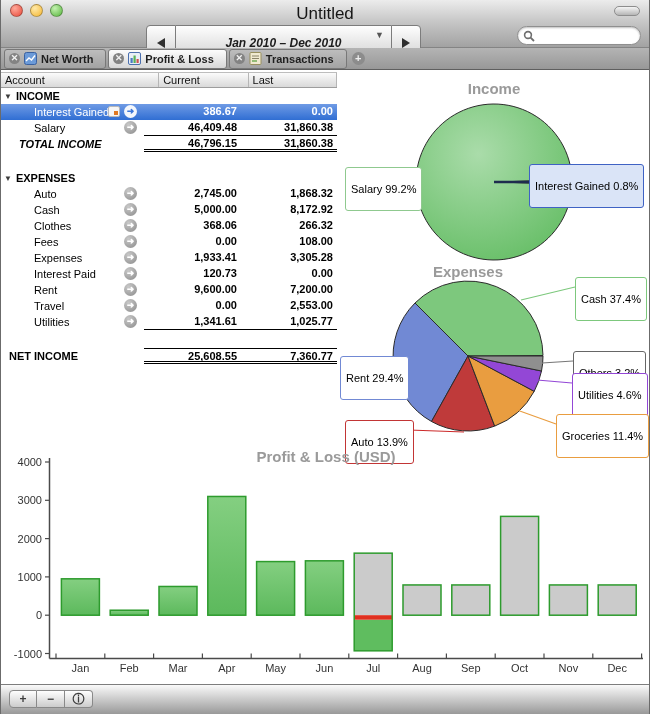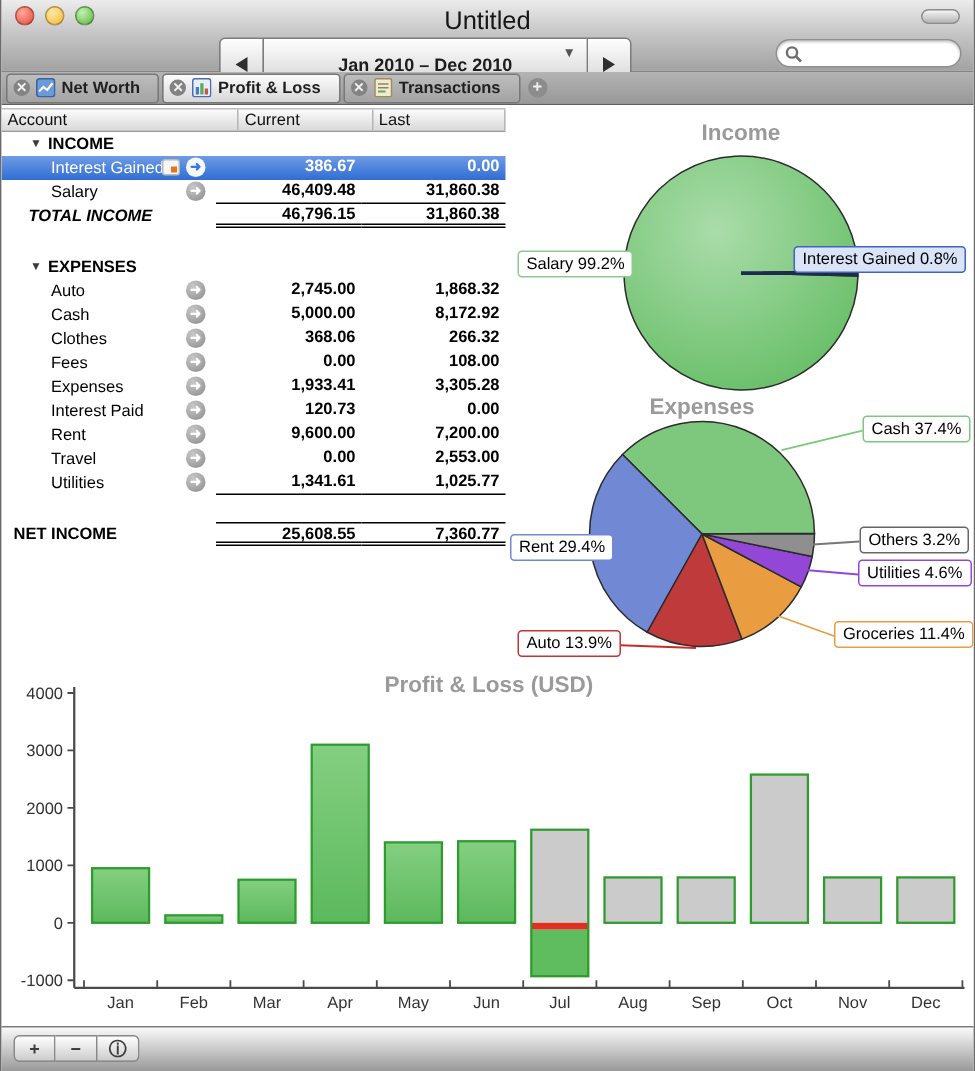--- a/index.html
+++ b/index.html
@@ -21,21 +21,21 @@
   .tl.yellow { background:radial-gradient(circle at 35% 30%, #ffe9a8, #f5b731); }
   .tl.green  { background:radial-gradient(circle at 35% 30%, #c4f2b0, #57b53d); }
   .wtitle { position:absolute; left:70px; right:70px; top:4px; text-align:center;
     font-size:17px; color:#161616; }
   .capsule { position:absolute; right:9px; top:6px; width:26px; height:10px; border-radius:5px;
     background:linear-gradient(#f5f5f5,#b5b5b5); border:1px solid #8d8d8d; box-sizing:border-box; }
   .toolbar { position:absolute; top:22px; left:0; right:0; height:26px;
     background:linear-gradient(#c6c6c6,#a2a2a2); border-bottom:1px solid #848484; box-sizing:border-box; }
   .datenav { position:absolute; left:145px; top:3px; height:20px; display:flex; }
   .seg { height:36px; border:1px solid #7c7c7c; background:linear-gradient(#fefefe,#d0d0d0);
-    box-sizing:border-box; padding:0; margin:0; display:flex; align-items:center; justify-content:center; cursor:default; }
+    box-sizing:border-box; padding:0; margin:0; display:flex; align-items:center; justify-content:center; cursor:default;font-style:italic; }
   .seg-l { width:30px; border-radius:4px 0 0 4px; }
   .seg-c { width:215px; border-left:none; border-right:none; font-size:12px; font-weight:bold;
     color:#1d1d1d; position:relative; font-family:"Liberation Sans",sans-serif; }
   .seg-r { width:30px; border-radius:0 4px 4px 0; }
   .tri-l { width:0; height:0; border-top:5px solid transparent; border-bottom:5px solid transparent;
     border-right:8px solid #2f2f2f; }
   .tri-r { width:0; height:0; border-top:5px solid transparent; border-bottom:5px solid transparent;
     border-left:8px solid #2f2f2f; }
   .dd-caret { position:absolute; right:7px; top:4px; font-size:9px; color:#555; }
   .search { position:absolute; right:8px; top:4px; width:124px; height:19px; background:#fff;
@@ -66,21 +66,21 @@
     background:linear-gradient(#fbfbfb,#d9d9d9); border-top:1px solid #bdbdbd;
     border-bottom:1px solid #9d9d9d; box-sizing:border-box; font-size:11px; color:#101010; }
   .th { box-sizing:border-box; padding:1px 0 0 4px; border-right:1px solid #b6b6b6; }
   .th-account { width:172px; } .th-current { width:97px; } .th-last  { width:96px; }
   #table-rows { position:absolute; top:18px; left:0; width:336px; }
   .row { display:flex; height:16px; line-height:16px; font-size:11px; position:relative; color:#000; }
   .c-label { width:143px; position:relative; box-sizing:border-box; white-space:nowrap; overflow:hidden; }
   .c-num { width:97px; text-align:right; font-weight:bold; box-sizing:border-box;
     padding-right:4px; height:16px; line-height:15px; }
   .c-last { width:96px; }
-  .row.group .c-label { width:336px; font-weight:bold; padding-left:3px;margin-left:16px; }
+  .row.group .c-label { width:336px; font-weight:bold; padding-left:3px; }
   .row.account .c-label { padding-left:33px; }
   .row.total .c-label { padding-left:18px; font-weight:bold; font-style:italic; }
   .row.net .c-label { padding-left:8px; font-weight:bold; }
   .row.selected { background:linear-gradient(#6f9be5,#306ed3); color:#fff; }
   .tri-down { font-size:8px; color:#3c3c3c; margin-right:4px; vertical-align:1px; }
   .arrow-btn { position:absolute; right:7px; top:1px; width:13px; height:13px; border-radius:50%;
     background:radial-gradient(circle at 35% 30%, #c9c9c9, #8a8a8a); color:#fff; font-size:9px;
     line-height:13px; text-align:center; font-weight:bold; }
   .row.selected .arrow-btn { background:#f4f7fc; color:#3b76d8; }
   .badge { position:absolute; right:24px; top:2px; width:12px; height:11px; background:#f6f6f6;
@@ -93,21 +93,21 @@
 
   
   .ctitle { position:absolute; font-size:15px; font-weight:bold; color:#9a9a9a; text-align:center; }
   #t-income { top:10px; left:336px; width:314px; }
   #t-exp { top:193px; left:336px; width:262px; }
   #t-pl { top:378px; left:0; width:650px; }
   #pie-income { position:absolute; left:336px; top:5px; }
   #pie-expenses { position:absolute; left:336px; top:188px; }
   #barchart { position:absolute; left:0; top:376px; }
 
-  .plbl { position:absolute; font-size:11px; line-height:14px; padding:1px 5px; background:#fff;
+  .plbl { position:absolute; font-size:11px; line-height:14px; padding:14px 5px; background:#fff;
     border:1px solid #888; border-radius:3px; white-space:nowrap; color:#000; }
   #lbl-salary    { left:344px; top:97px;  border-color:#8fc98f; }
   #lbl-interest  { left:528px; top:94px;  border-color:#3f62c4; background:#dae4f7; }
   #lbl-cash      { left:574px; top:207px; border-color:#7dc87d; }
   #lbl-others    { left:572px; top:281px; border-color:#666666; }
   #lbl-utilities { left:571px; top:303px; border-color:#9347d6; }
   #lbl-groceries { left:555px; top:344px; border-color:#e99d40; }
   #lbl-auto      { left:344px; top:350px; border-color:#c23535; }
   #lbl-rent      { left:339px; top:286px; border-color:#7189d4; }
 

